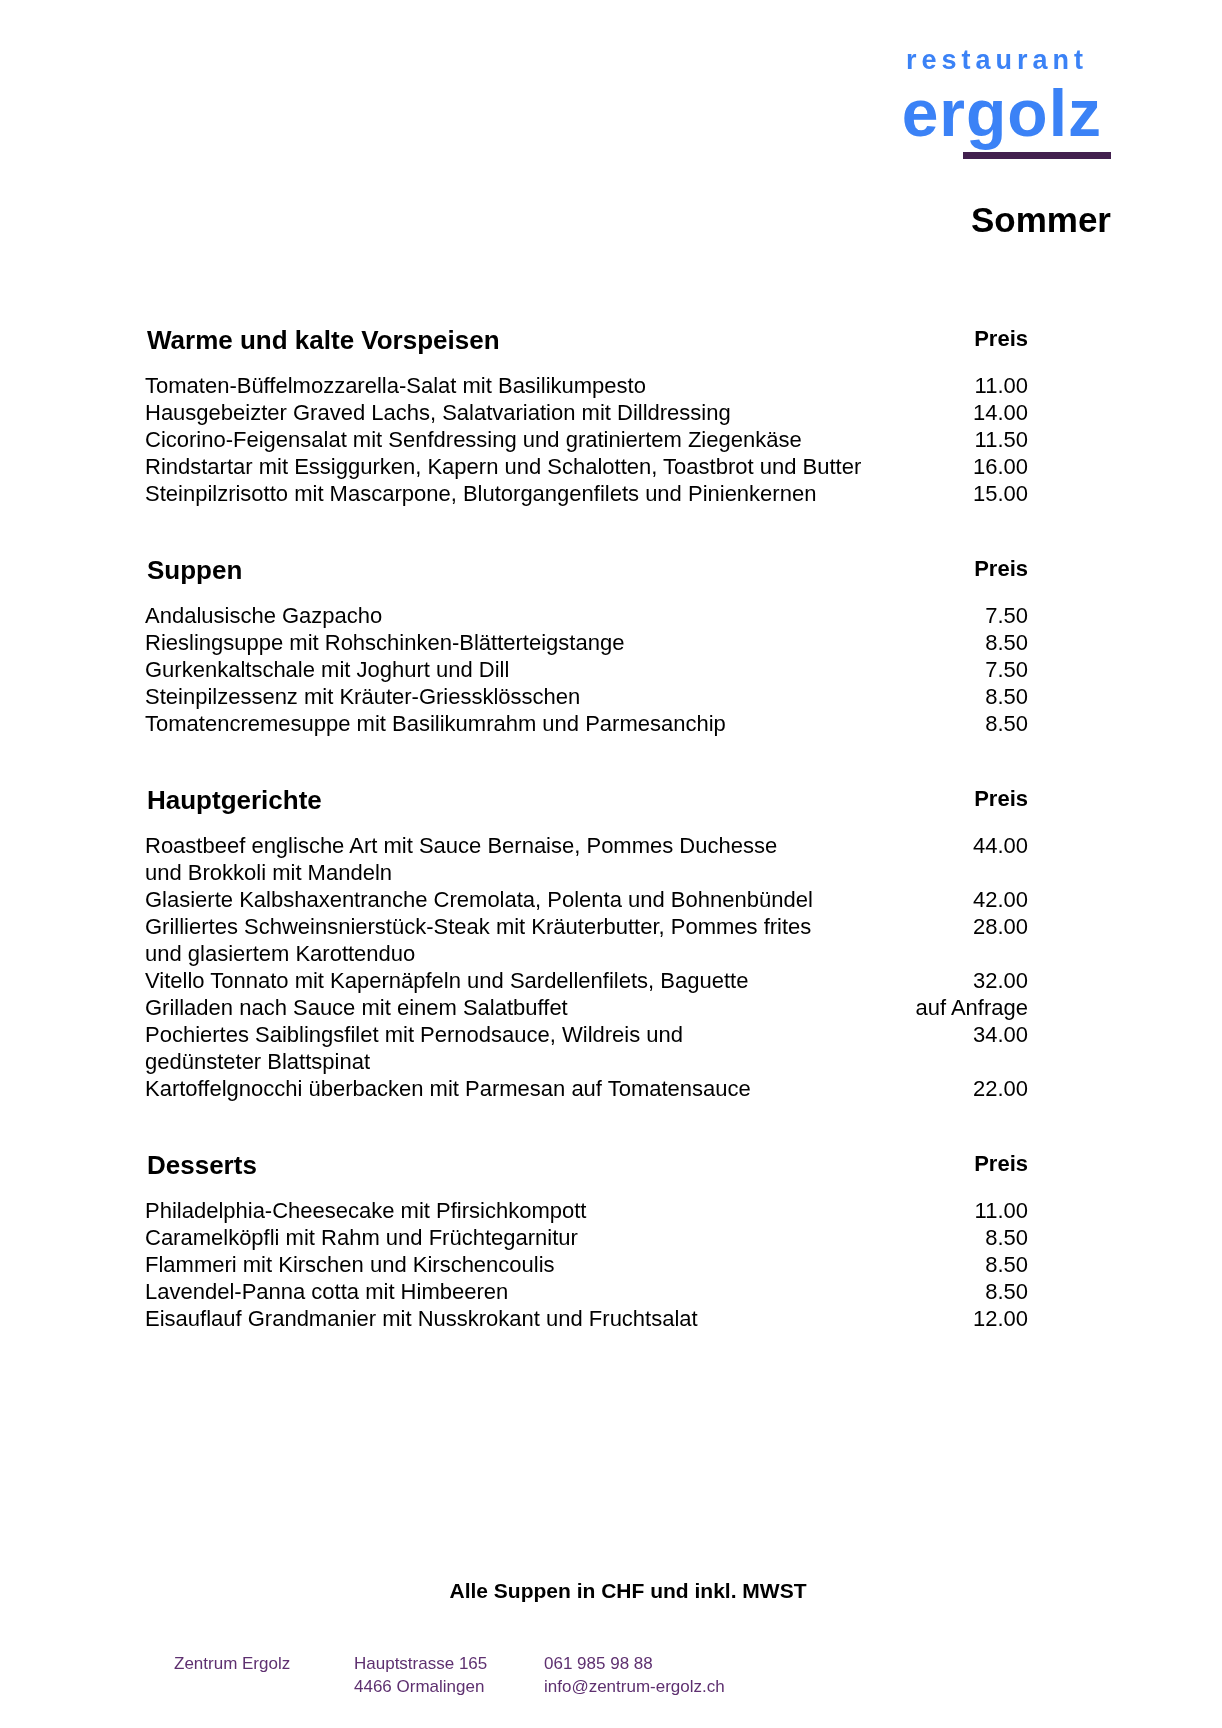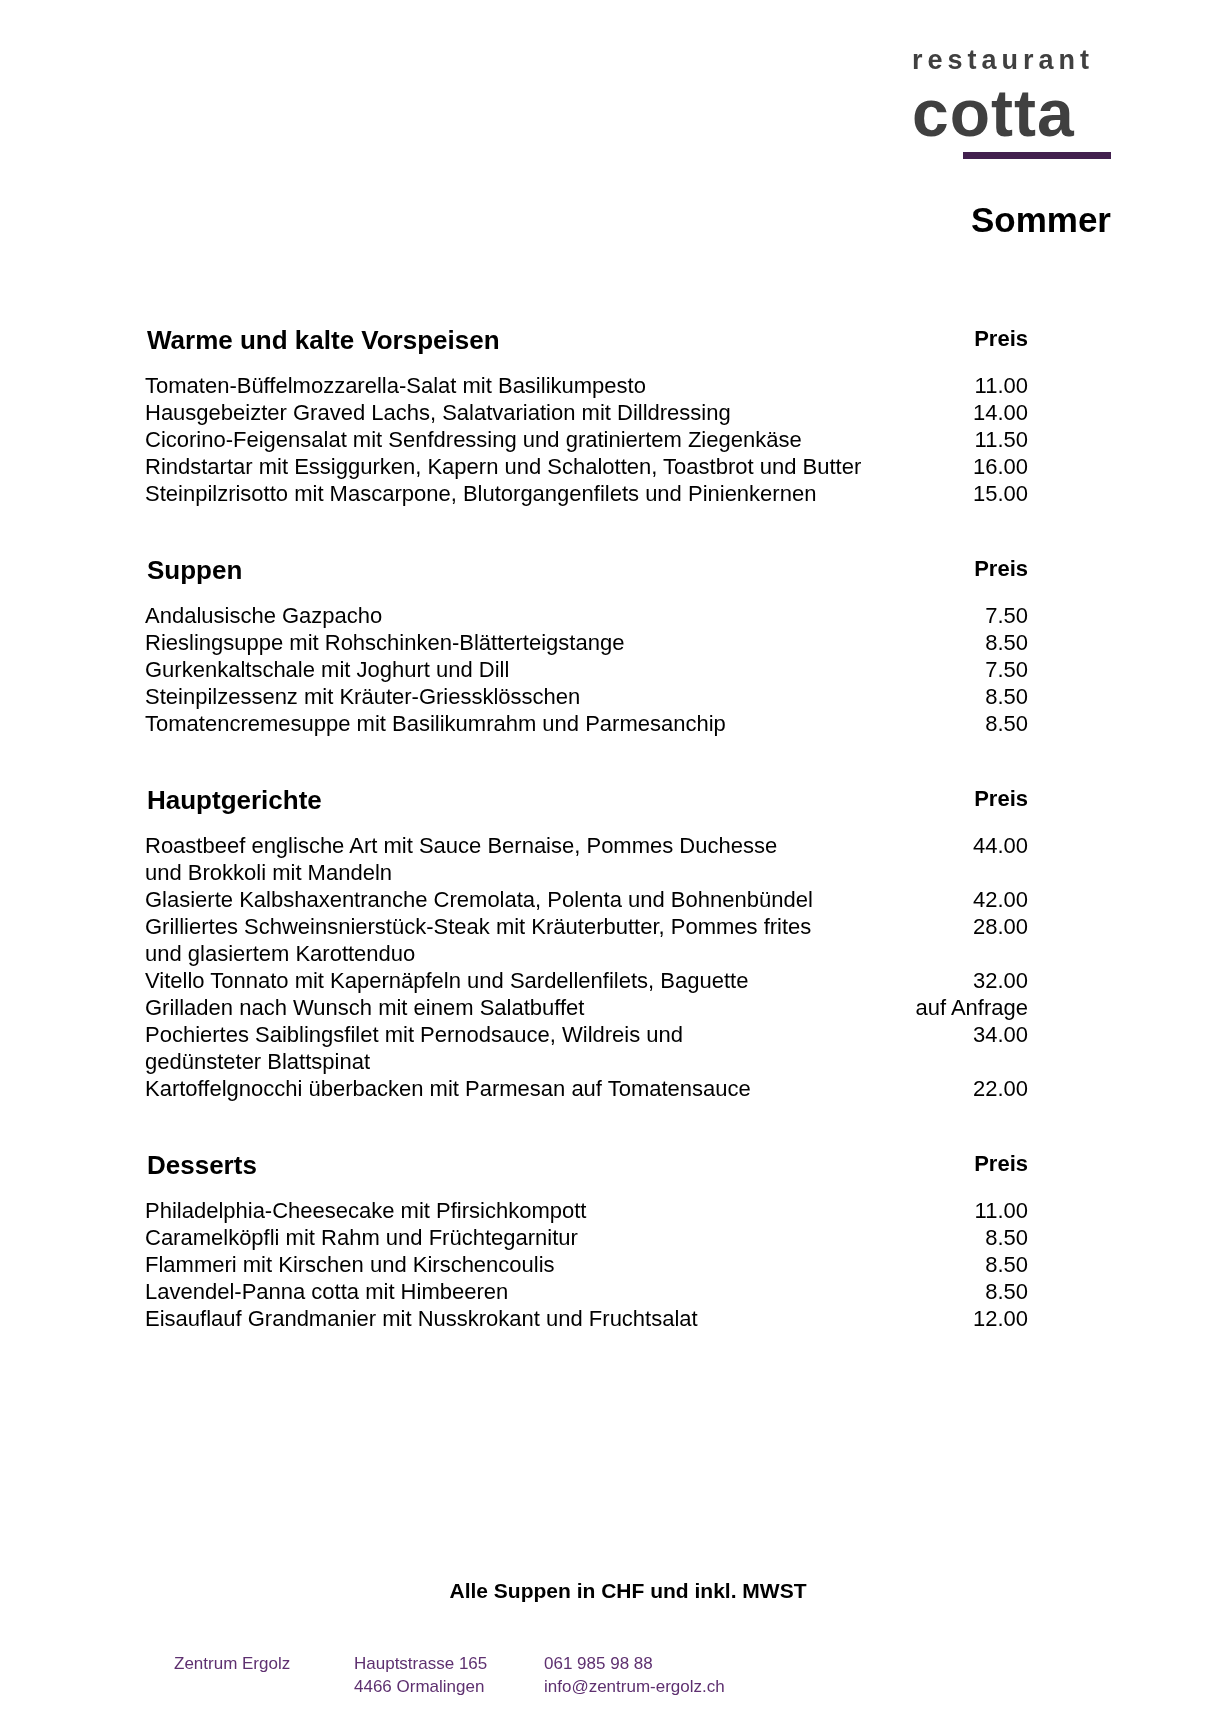--- a/index.html
+++ b/index.html
@@ -3,21 +3,21 @@
 <meta charset="utf-8">
 <style>
   html,body{margin:0;padding:0;background:#888;}
   .page{
     width:1222px;height:1728px;background:#ffffff;position:relative;
     font-family:"Liberation Sans",sans-serif;color:#000;overflow:hidden;
     margin:0 auto;
   }
   .content{padding:0 111px 0 145px;}
   
-  .logo{position:absolute;top:44px;right:114px;text-align:left;color:#404040;}
+  .logo{position:absolute;top:44px;right:120px;text-align:right;color:#3b82f6;}
   .logo-restaurant{
     font-size:27px;letter-spacing:5px;font-weight:600;padding-right:14px;
     line-height:32px;
   }
   .logo-ergolz{
     font-size:66px;font-weight:bold;letter-spacing:1px;line-height:66px;margin-top:4px;
   }
   .logo-underline{
     position:absolute;top:152px;left:963px;width:148px;height:7px;background:#42204e;
   }
@@ -51,21 +51,21 @@
   .contact-col1{width:180px;margin-left:29px;}
   .contact-col2{width:190px;}
 </style>
 </head>
 <body>
 
 <div class="page">
 
   <div class="logo">
     <div class="logo-restaurant">restaurant</div>
-    <div class="logo-ergolz">cotta</div>
+    <div class="logo-ergolz">ergolz</div>
   </div>
   <div class="logo-underline"></div>
 
   <div class="content">
 
     <h1 class="page-title">Sommer</h1>
 
     <div id="menu-sections">
         <section class="menu-section">
           <div class="header-row">
@@ -141,21 +141,21 @@
             <div class="item-row">
               <div class="dish">Grilliertes Schweinsnierstück-Steak mit Kräuterbutter, Pommes frites
 und glasiertem Karottenduo</div>
               <div class="price">28.00</div>
             </div>
             <div class="item-row">
               <div class="dish">Vitello Tonnato mit Kapernäpfeln und Sardellenfilets, Baguette</div>
               <div class="price">32.00</div>
             </div>
             <div class="item-row">
-              <div class="dish">Grilladen nach Wunsch mit einem Salatbuffet</div>
+              <div class="dish">Grilladen nach Sauce mit einem Salatbuffet</div>
               <div class="price">auf Anfrage</div>
             </div>
             <div class="item-row">
               <div class="dish">Pochiertes Saiblingsfilet mit Pernodsauce, Wildreis und
 gedünsteter Blattspinat</div>
               <div class="price">34.00</div>
             </div>
             <div class="item-row">
               <div class="dish">Kartoffelgnocchi überbacken mit Parmesan auf Tomatensauce</div>
               <div class="price">22.00</div>

